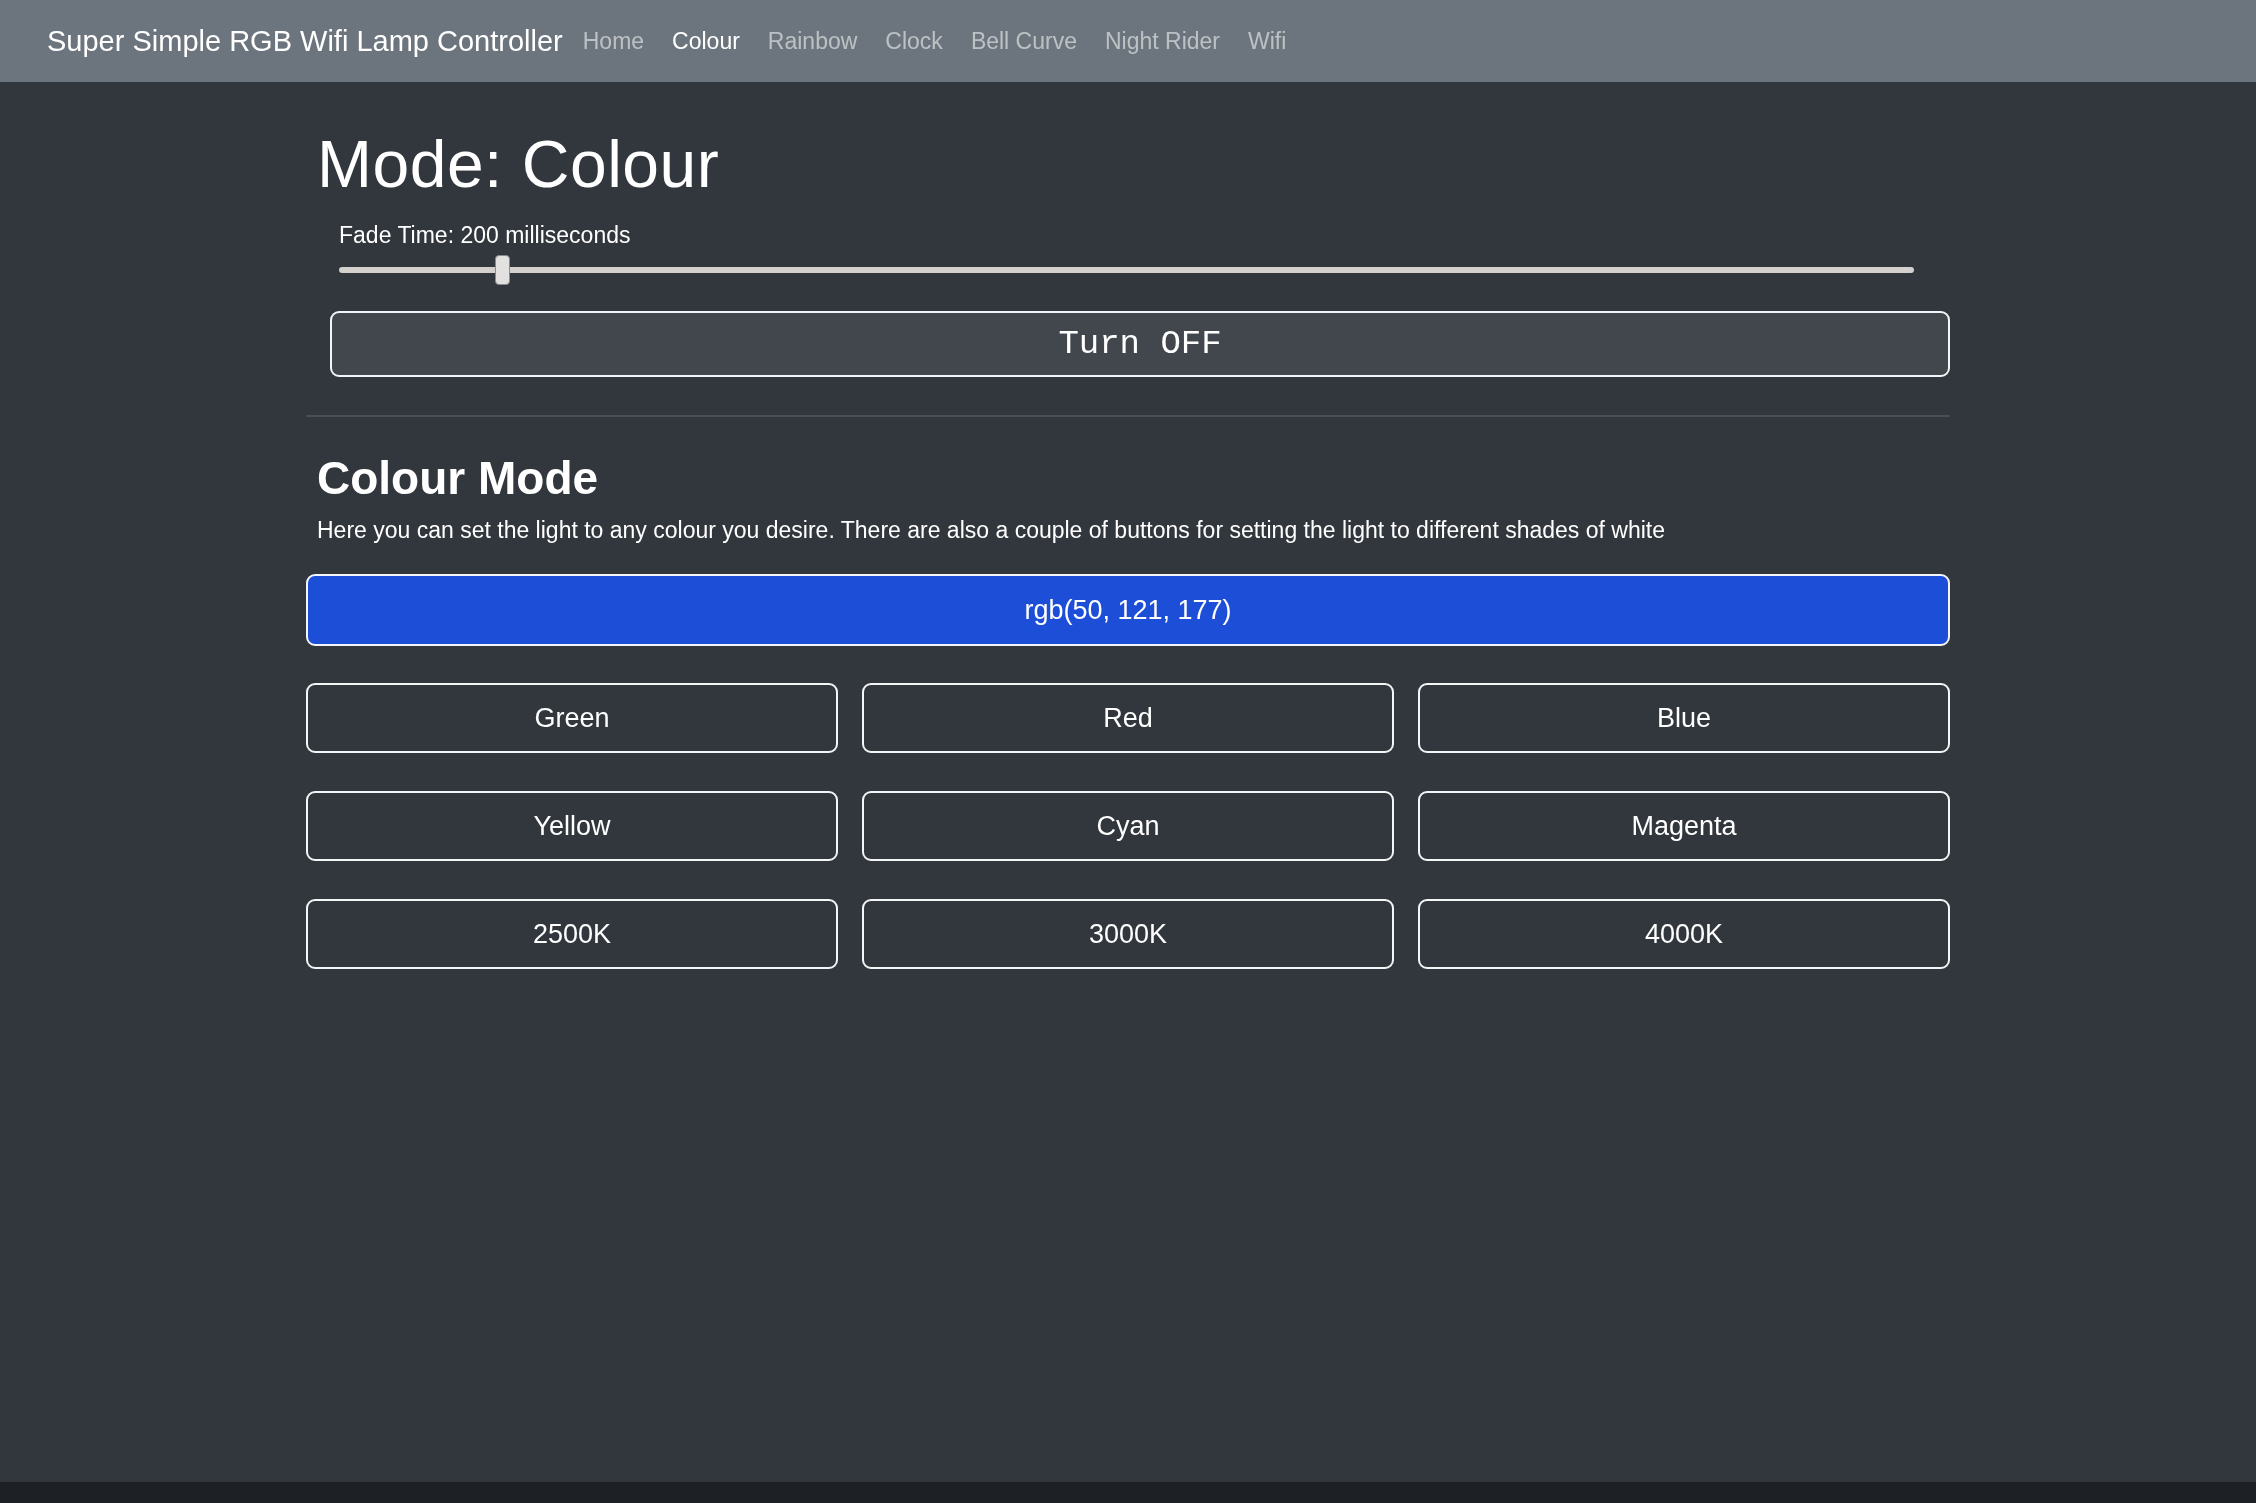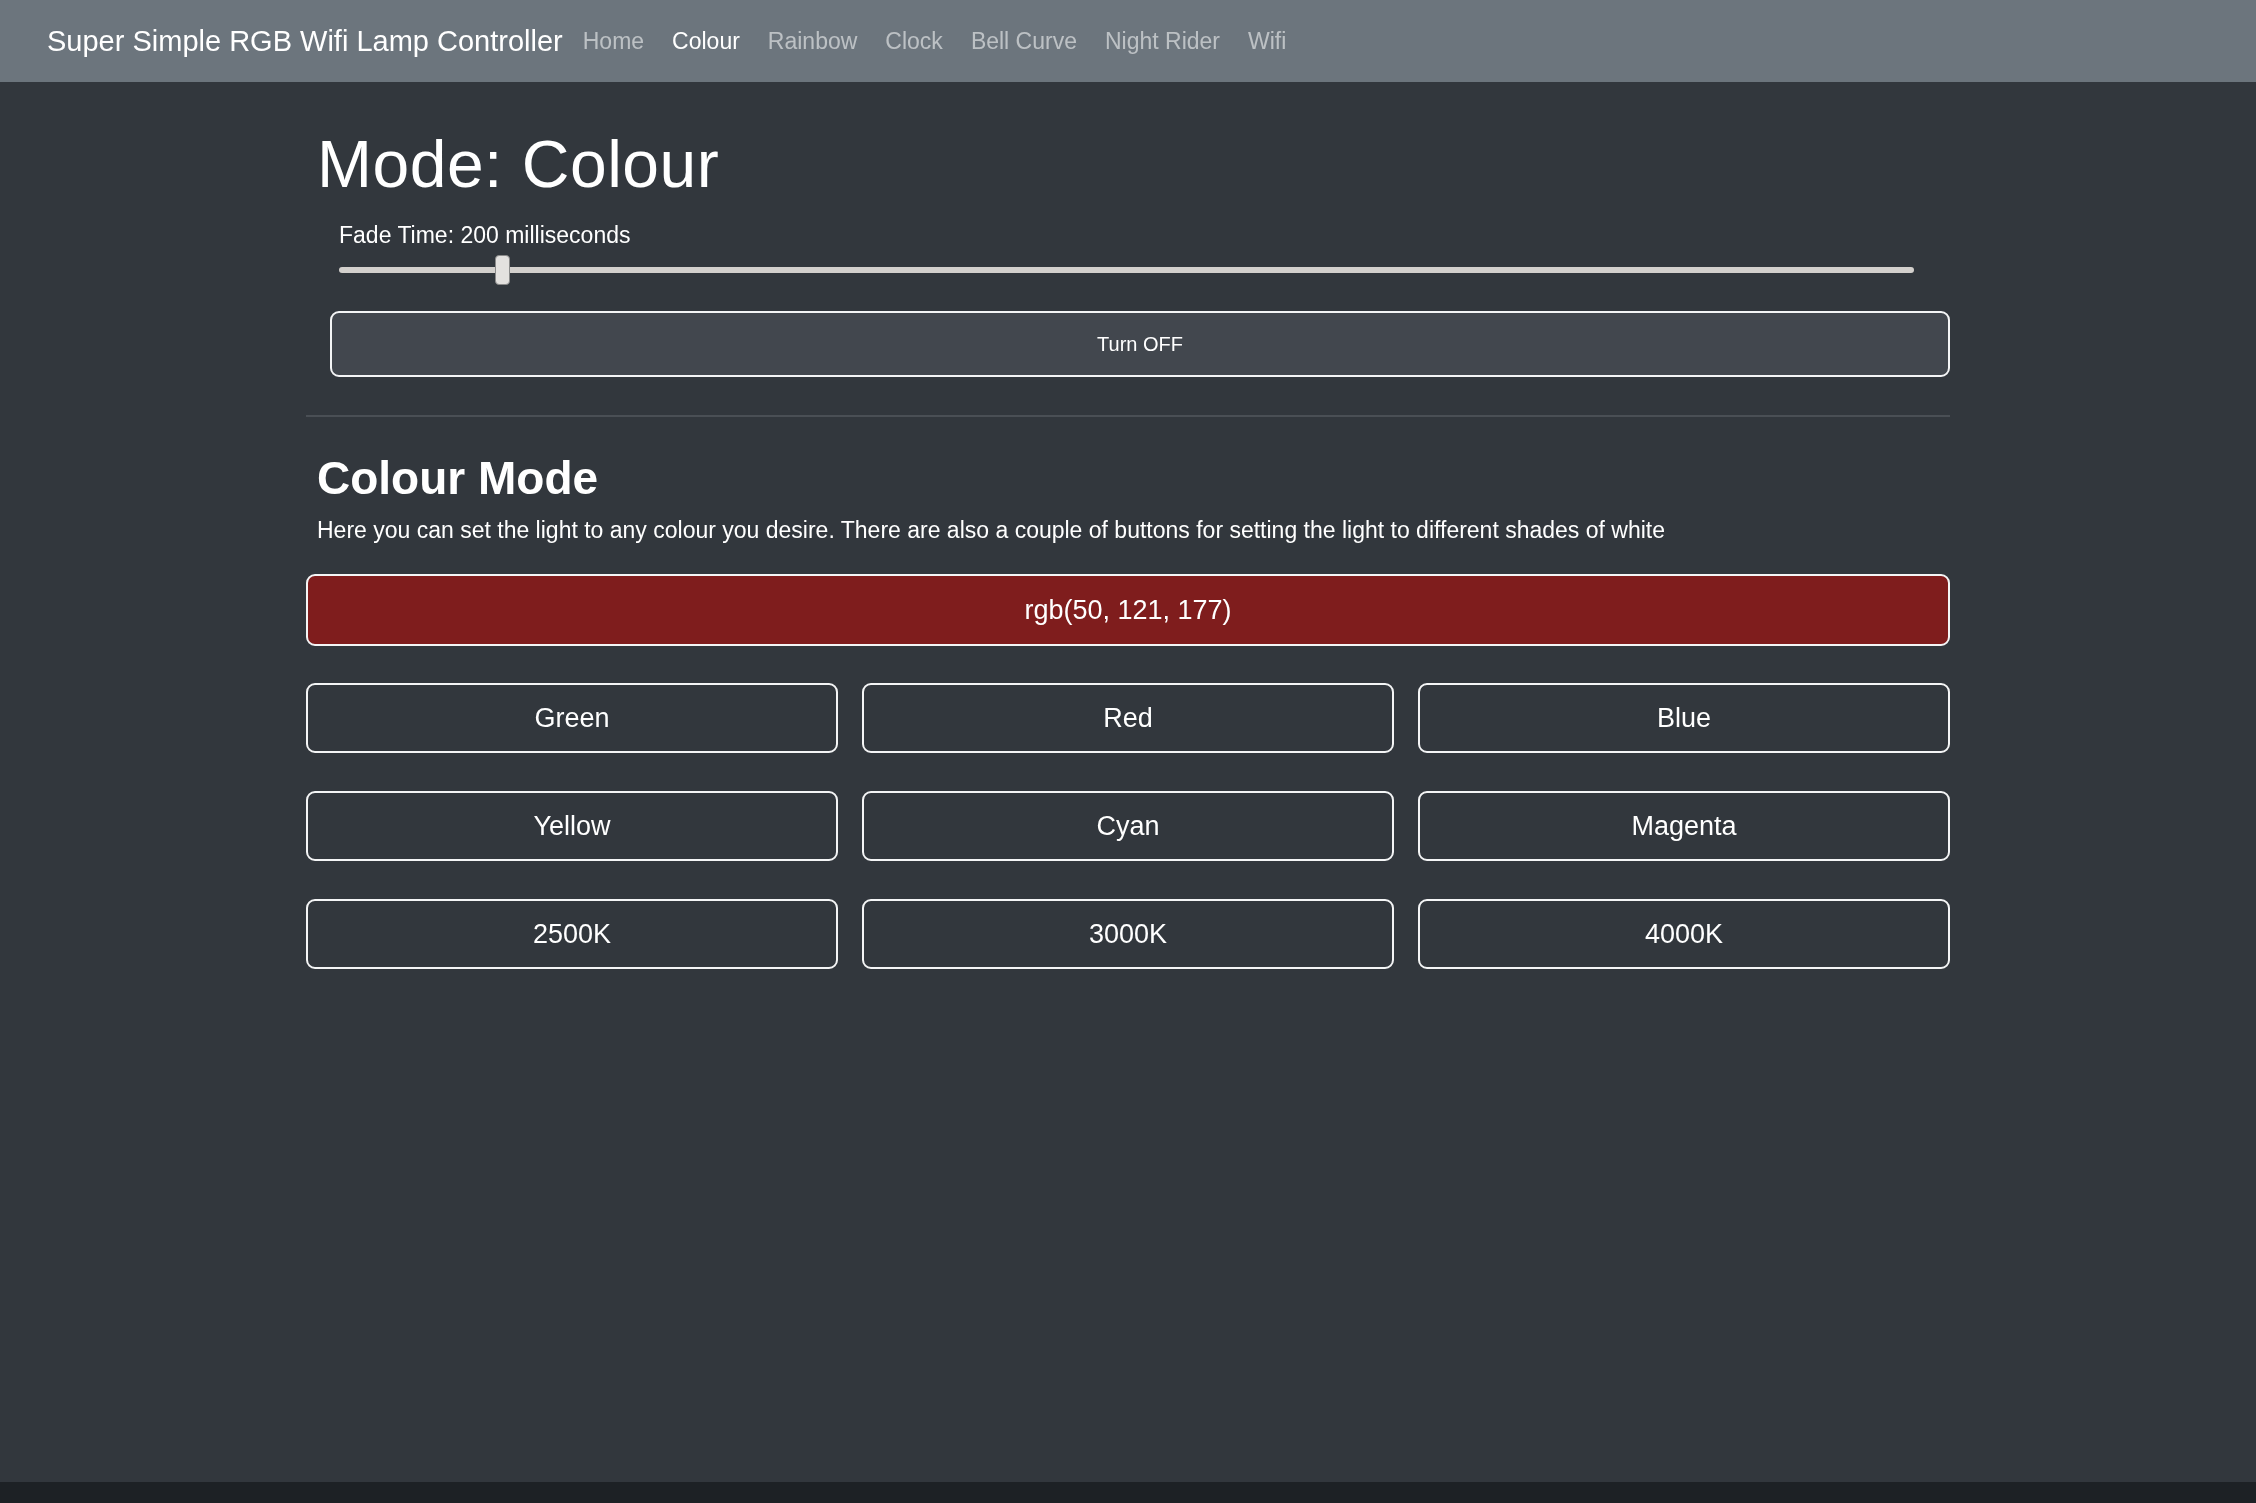--- a/index.html
+++ b/index.html
@@ -113,21 +113,22 @@
     font-family: "Liberation Sans", sans-serif;
     font-size: 27px;
     text-align: center;
     cursor: pointer;
   }
 
   .turnoff-wrap { padding-left: 24px; }
   .btn-turnoff {
     height: 66px;
     background: #42474e;
-    font-size: 20px;
+    font-size: 34px;
+    font-family: Liberation Mono, monospace;
   }
 
   hr.divider {
     border: none;
     border-top: 2px solid #4a4f55;
     margin: 38px 0 34px 0;
   }
 
   h2.section-title {
     font-size: 46px;
@@ -189,21 +190,21 @@
 
     <div class="turnoff-wrap">
       <button class="btn btn-turnoff">Turn OFF</button>
     </div>
 
     <hr class="divider">
 
     <h2 class="section-title inset-sm">Colour Mode</h2>
     <p class="section-desc inset-sm">Here you can set the light to any colour you desire. There are also a couple of buttons for setting the light to different shades of white</p>
 
-    <button class="btn btn-colour" style="background: #7f1d1d;">rgb(50, 121, 177)</button>
+    <button class="btn btn-colour" style="background: #1d4ed8;">rgb(50, 121, 177)</button>
 
     <div class="preset-grid">
       <button class="btn btn-preset">Green</button>
       <button class="btn btn-preset">Red</button>
       <button class="btn btn-preset">Blue</button>
       <button class="btn btn-preset">Yellow</button>
       <button class="btn btn-preset">Cyan</button>
       <button class="btn btn-preset">Magenta</button>
       <button class="btn btn-preset">2500K</button>
       <button class="btn btn-preset">3000K</button>

